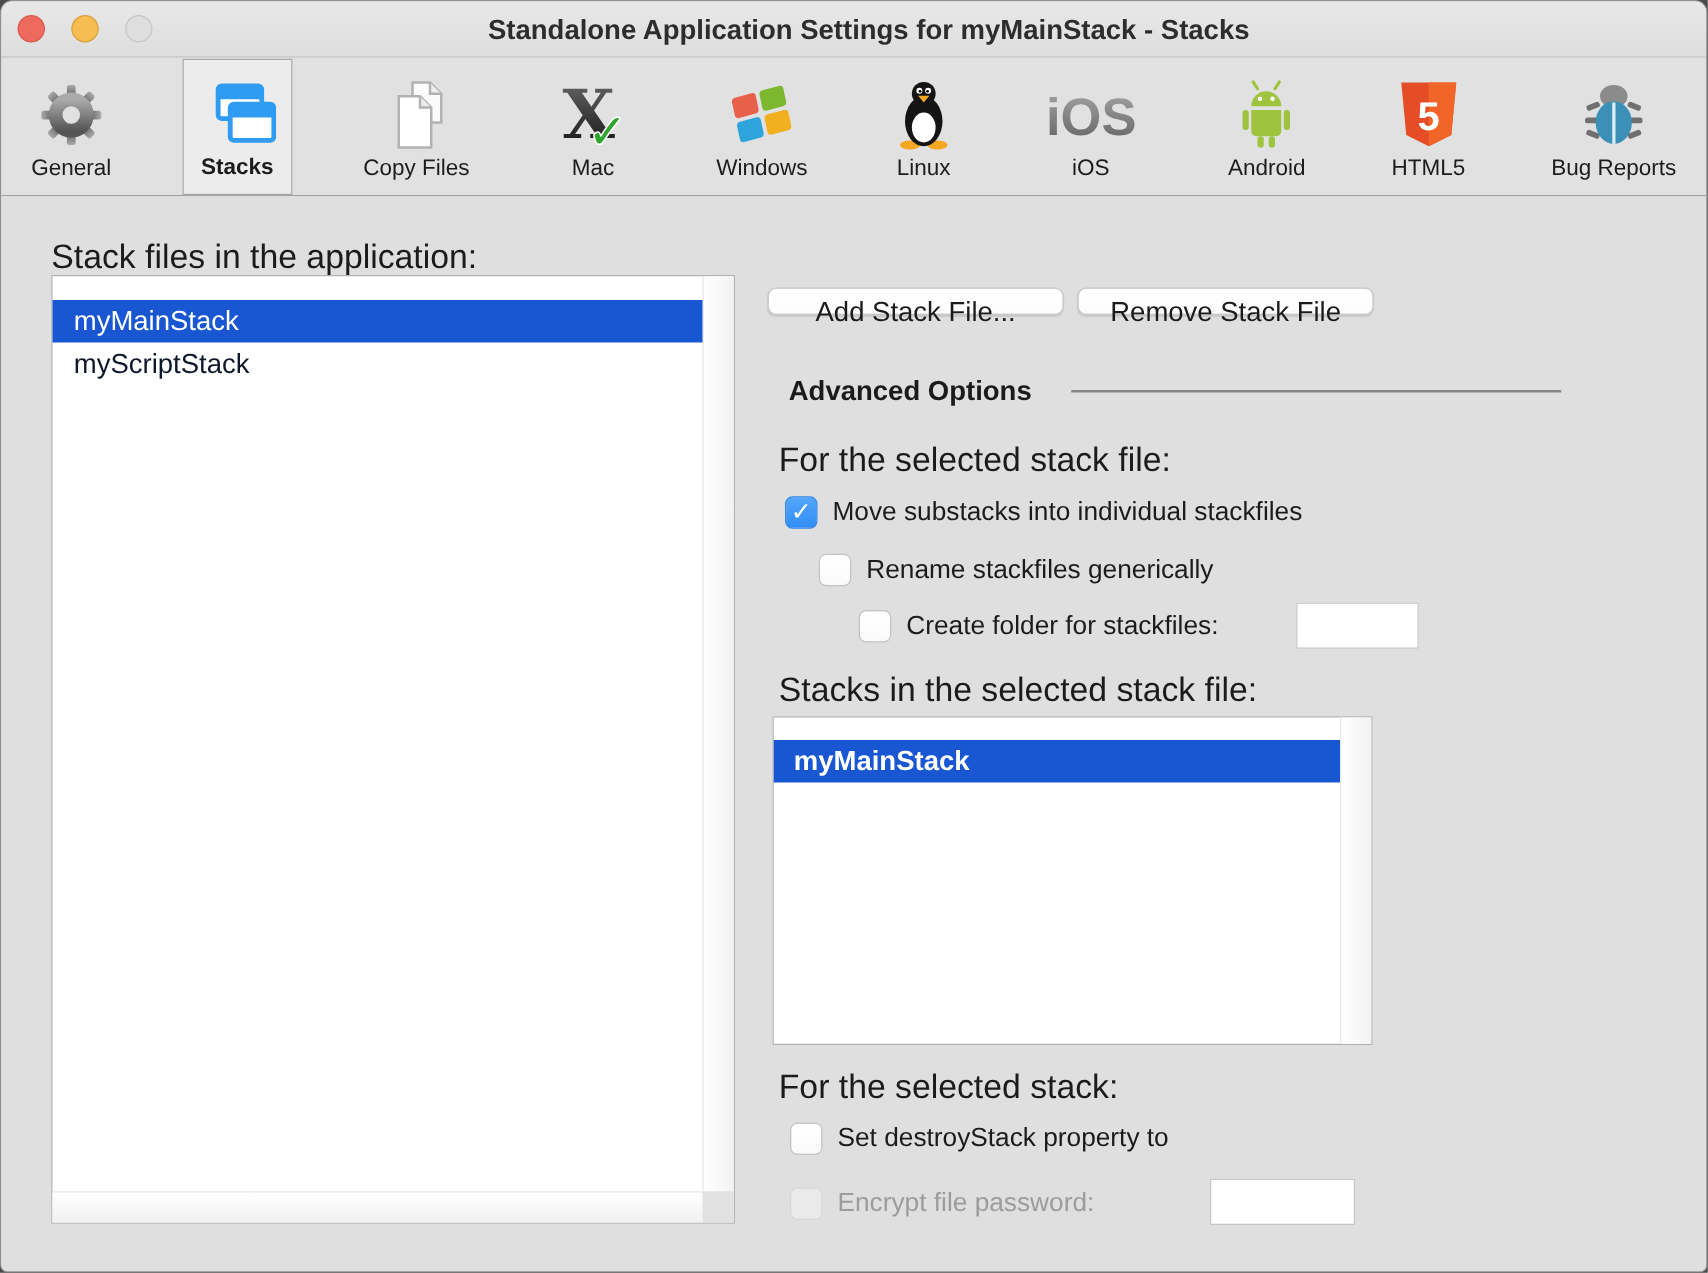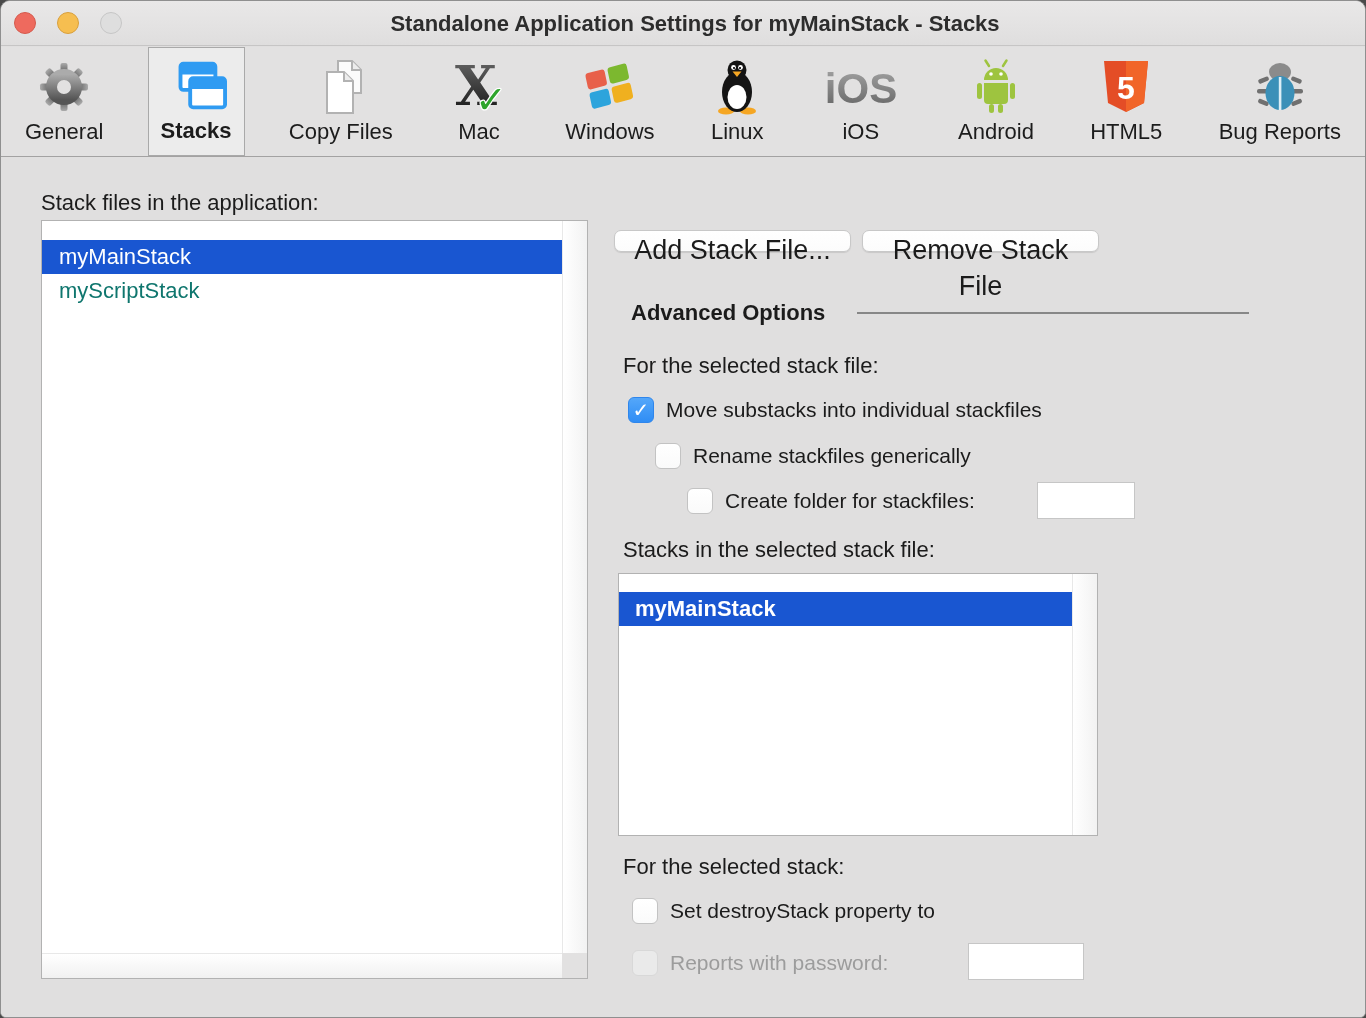--- a/index.html
+++ b/index.html
@@ -13,39 +13,39 @@
   .t-close{left:13px;background:#ee6a5e;border:1px solid #d55a4d;}
   .t-min{left:56px;background:#f6be50;border:1px solid #d9a03d;}
   .t-zoom{left:99px;background:#dedede;border:1px solid #c6c6c6;}
   .title{position:absolute;left:0;right:0;top:0;height:45px;line-height:45px;text-align:center;font-size:22px;font-weight:600;color:#2d2d2d;padding-left:24px;}
 
   
   .toolbar{position:absolute;left:0;top:46px;right:0;height:110px;background:#e2e1e1;border-bottom:1px solid #a3a2a2;display:flex;justify-content:space-between;align-items:stretch;padding:0 12px;}
   .tb-item{display:flex;flex-direction:column;align-items:center;justify-content:flex-end;padding:6px 12px 11px;cursor:default;}
   .tb-item.selected{background:#ececec;border:1px solid #a9a9a9;}
   .tb-icon{height:64px;display:flex;align-items:center;justify-content:center;}
-  .tb-label{font-size:22px;margin-top:0;white-space:nowrap;}
+  .tb-label{font-size:18px;margin-top:0;white-space:nowrap;}
   .tb-item.selected .tb-label{font-weight:bold;}
 
   
   .content{position:absolute;left:0;top:156px;right:0;bottom:0;background:#e0dfdf;}
-  .sec-label{position:absolute;font-size:22px;color:#1b1b1b;white-space:nowrap;}
+  .sec-label{position:absolute;font-size:27px;color:#1b1b1b;white-space:nowrap;}
 
   
   .listbox{position:absolute;background:#ffffff;border:1px solid #b2b2b2;}
   .vtrack{position:absolute;top:0;right:0;bottom:0;width:25px;background:linear-gradient(90deg,#ffffff,#f2f2f2);border-left:1px solid #e8e8e8;}
   .htrack{position:absolute;left:0;right:25px;bottom:0;height:25px;background:linear-gradient(#ffffff,#f1f1f1);border-top:1px solid #e8e8e8;}
   .corner{position:absolute;right:0;bottom:0;width:25px;height:25px;background:#e2e1e1;}
   .rows{position:absolute;top:0;left:0;right:25px;padding-top:7px;}
-  .row{height:34px;line-height:34px;font-size:22px;padding-left:17px;color:#0f766e;white-space:nowrap;}
+  .row{height:34px;line-height:34px;font-size:22px;padding-left:17px;color:#0f172a;white-space:nowrap;}
   .row.selected{background:#1956d1;color:#ffffff;margin-top:12px;}
   .rows.bold .row{font-weight:bold;padding-left:16px;}
 
   
-  .btn{position:absolute;height:22px;background:linear-gradient(#ffffff,#fcfcfc);border:1px solid #c8c8c8;border-radius:7px;font-size:27px;color:#1b1b1b;text-align:center;line-height:36px;box-shadow:0 1px 1px rgba(0,0,0,0.10);cursor:default;font-family:inherit;}
+  .btn{position:absolute;height:22px;background:linear-gradient(#ffffff,#fcfcfc);border:1px solid #c8c8c8;border-radius:7px;font-size:22px;color:#1b1b1b;text-align:center;line-height:36px;box-shadow:0 1px 1px rgba(0,0,0,0.10);cursor:default;font-family:inherit;}
 
   .divider{position:absolute;height:2px;background:#878787;}
 
   
   .cb-row{position:absolute;display:flex;align-items:center;gap:12px;height:28px;}
   .cb{width:26px;height:26px;border-radius:6px;background:linear-gradient(#ffffff,#fafafa);border:1px solid #c3c3c3;position:relative;flex:0 0 auto;}
   .cb.checked{background:linear-gradient(#54a7fa,#2f8df5);border:1px solid #2f86ec;}
   .cb.checked::after{content:"✓";position:absolute;left:0;top:0;width:100%;height:100%;color:#fff;font-size:20px;font-weight:bold;line-height:25px;text-align:center;}
   .cb-label{font-size:21px;color:#1b1b1b;white-space:nowrap;}
   .cb-row.disabled .cb{background:#eaeaea;border-color:#d8d8d8;}
@@ -281,19 +281,19 @@
 
     <div class="sec-label" style="left:622px;top:697px;">For the selected stack:</div>
 
     <div class="cb-row" style="left:631px;top:740px;">
       <span class="cb"></span>
       <span class="cb-label">Set destroyStack property to</span>
     </div>
 
     <div class="cb-row disabled" style="left:631px;top:792px;">
       <span class="cb"></span>
-      <span class="cb-label">Reports with password:</span>
+      <span class="cb-label">Encrypt file password:</span>
     </div>
     <input class="txt" style="left: 967px; top: 786px; width: 116px; height: 37px;" value="">
 
   </div>
 </div>
 </div>
 
 </body></html>

